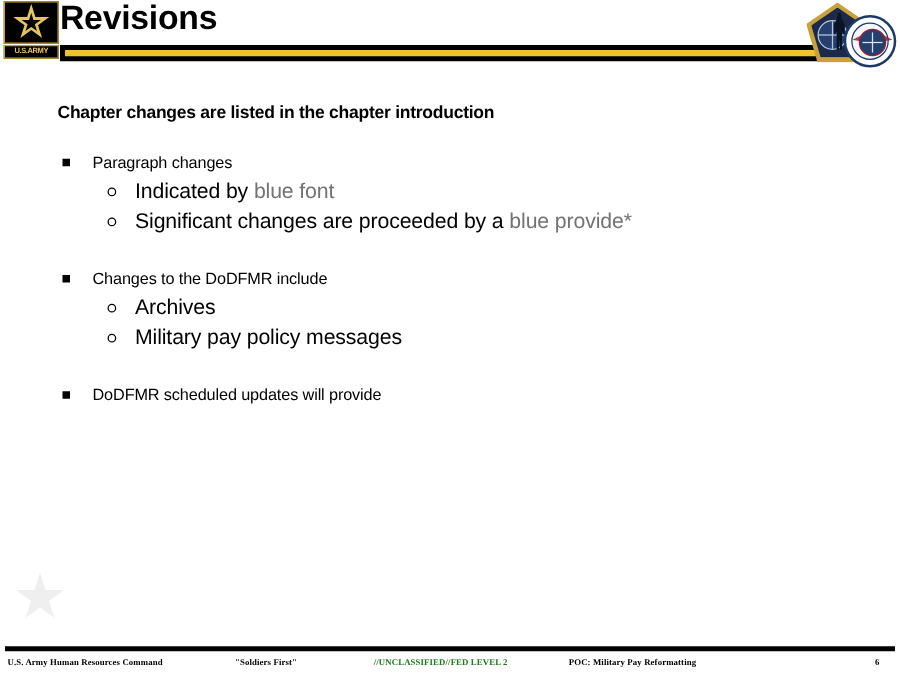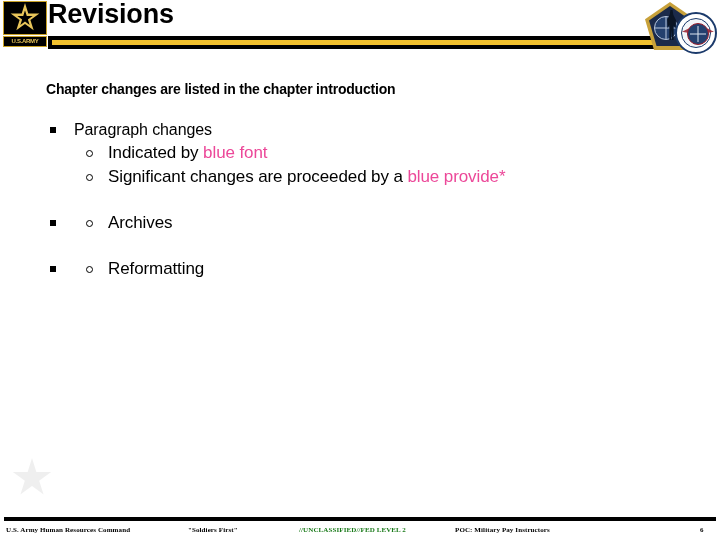--- a/index.html
+++ b/index.html
@@ -215,21 +215,21 @@
     letter-spacing: -0.2px;
     margin: 0 0 18px 0;
     white-space: nowrap;
   }
   .group { margin: 0 0 22px 0; }
   .group:last-child { margin-bottom: 0; }
 
   .bullet-l1 {
     position: relative;
     padding-left: 28px;
-    font-size: 16px;
+    font-size: 13px;
     color: #000000;
     line-height: 23px;
     letter-spacing: -0.1px;
     font-weight: 500;
   }
   .bullet-l1 .sq {
     position: absolute;
     left: 4px; top: 9px;
     width: 6px; height: 6px;
     background: #000000;
@@ -243,21 +243,21 @@
     letter-spacing: -0.1px;
   }
   .bullet-l2 .circ {
     position: absolute;
     left: 40px; top: 9px;
     width: 7px; height: 7px;
     border: 1.2px solid #000000;
     border-radius: 50%;
     box-sizing: border-box;
   }
-  .blue { color: #ec4899; }
+  .blue { color: #737373; }
 
   .watermark {
     position: absolute;
     left: 4px; top: 452px;
     width: 56px; height: 66px;
     opacity: 0.06;
   }
   .watermark .wm-star {
     position: absolute;
     left: 8px; top: 6px;
@@ -341,42 +341,44 @@
     </div>
     <div class="bullet-l2">
       <span class="circ"></span>
       <span>Significant changes are proceeded by a </span><span class="blue">blue provide*</span>
     </div>
   </div>
 
   <div class="group">
     <div class="bullet-l1">
       <span class="sq"></span>
+      <span>Changes to the DoDFMR include</span>
     </div>
     <div class="bullet-l2">
       <span class="circ"></span>
       <span>Archives</span>
     </div>
+    <div class="bullet-l2">
+      <span class="circ"></span>
+      <span>Military pay policy messages</span>
+    </div>
   </div>
 
   <div class="group">
     <div class="bullet-l1">
       <span class="sq"></span>
-    </div>
-    <div class="bullet-l2">
-      <span class="circ"></span>
-      <span>Reformatting</span>
+      <span>DoDFMR scheduled updates will provide</span>
     </div>
   </div>
 </div>
 
 <div class="watermark">
   <div class="wm-star"></div>
 </div>
 
 <div class="footer-rule"></div>
 <div class="footer">
   <span class="f-org">U.S. Army Human Resources Command</span>
   <span class="f-motto">"Soldiers First"</span>
   <span class="f-class">//UNCLASSIFIED//FED LEVEL 2</span>
-  <span class="f-poc">POC: Military Pay Instructors</span>
+  <span class="f-poc">POC: Military Pay Reformatting</span>
   <span class="f-page">6</span>
 </div>
 
 </body></html>

